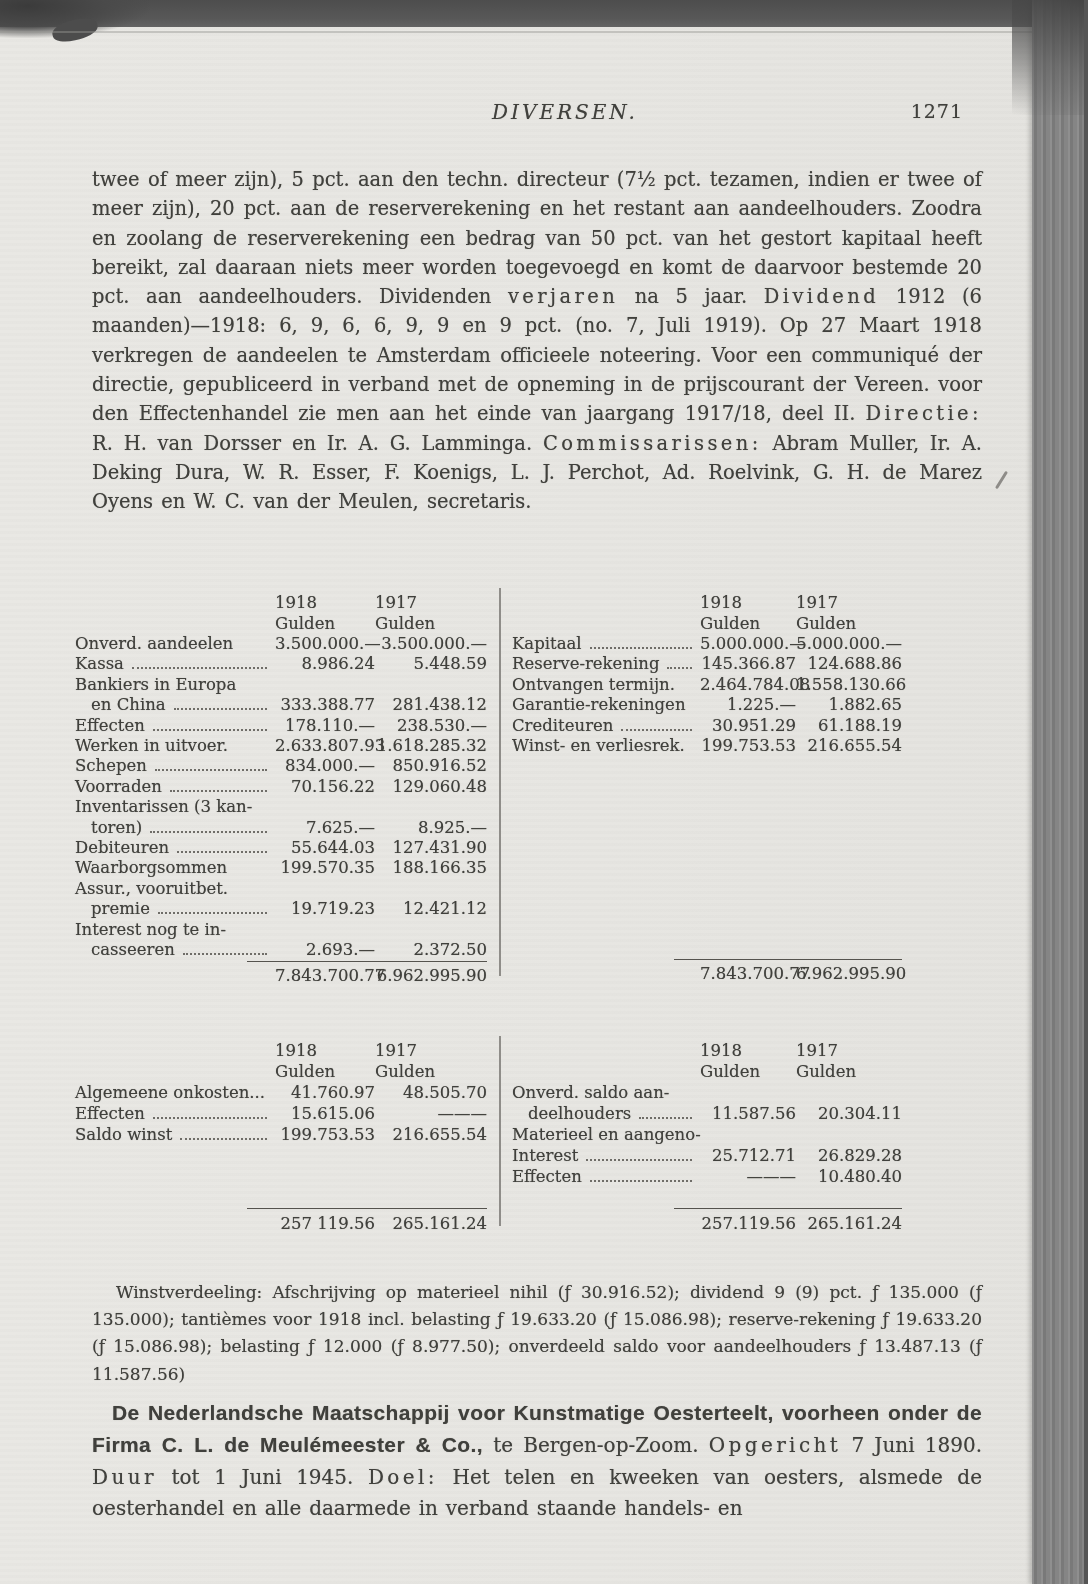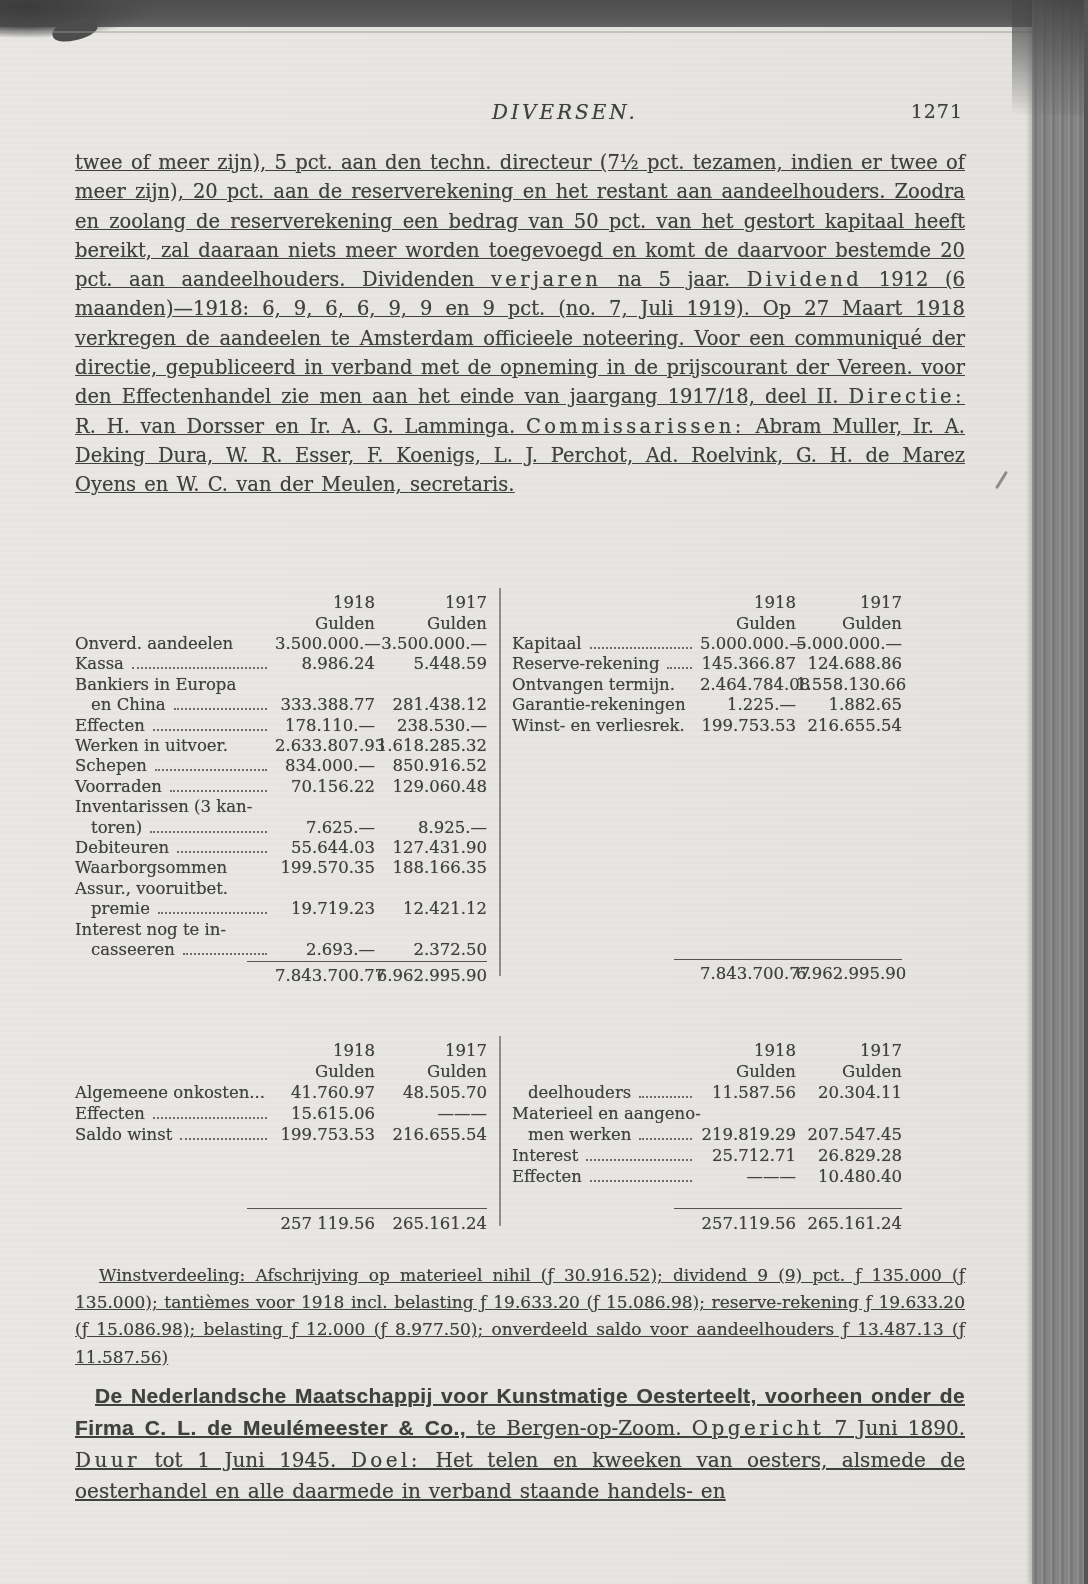--- a/index.html
+++ b/index.html
@@ -26,21 +26,21 @@
   .strip-shade{position:absolute;top:0;right:0;width:72px;height:115px;
     background:linear-gradient(195deg,#454545 0%,rgba(90,90,90,0.55) 55%,rgba(90,90,90,0) 100%);}
   .stray-mark{position:absolute;top:470px;left:1000px;width:3px;height:20px;background:#8e8c88;
     transform:rotate(32deg);border-radius:2px;}
   
   .doc-head{position:absolute;left:75px;top:100px;width:890px;height:30px;}
   .doc-title{position:absolute;left:390px;width:200px;text-align:center;
     font-style:italic;font-size:20px;letter-spacing:3px;}
   .page-number{position:absolute;right:2px;top:0;font-size:19px;letter-spacing:1px;}
   
-  .para{position:absolute;left:75px;width:890px;margin:0;text-align:justify;text-decoration:underline;}
+  .para{position:absolute;left:75px;width:890px;margin:17px;text-align:justify;}
   #para-top{top:148px;font-size:19.5px;line-height:29.3px;word-spacing:2px;}
   #para-winstverdeeling{top:1262px;font-size:17px;line-height:27.2px;text-indent:24px;word-spacing:1px;}
   #para-bottom{top:1380px;font-size:20px;line-height:31.4px;text-indent:20px;word-spacing:1.5px;}
   .seg-spaced{letter-spacing:3.4px;}
   .seg-bold{font-family:"Liberation Sans","DejaVu Sans",sans-serif;font-weight:700;
     font-size:21px;letter-spacing:0.4px;word-spacing:2px;}
   
   .sec-titles{position:absolute;left:75px;width:890px;height:24px;font-size:17px;}
   #balans-titles{top:566px;}
   #winst-titles{top:1012px;}
@@ -61,21 +61,21 @@
   .t-line{display:flex;align-items:baseline;line-height:20.4px;white-space:nowrap;}
   #winst-wrap .t-line{line-height:21px;}
   .t-years{line-height:21px;}
   .t-label{white-space:nowrap;}
   .t-label.ind{padding-left:16px;}
   .t-fill{flex:1;}
   .t-leader{flex:1;border-bottom:2px dotted #6f6d68;margin:0 8px 4px 8px;min-width:6px;}
   .t-v1,.t-v2{text-align:right;white-space:nowrap;}
   .lh .t-v1{width:100px;}  .lh .t-v2{width:112px;}
   .rh .t-v1{width:96px;}   .rh .t-v2{width:106px;}
-  .t-c{text-align:right;}
+  .t-c{text-align:left;}
   .t-total{margin-top:auto;}
   .t-rule{border-top:1.6px solid #55534e;margin-left:auto;margin-bottom:4px;}
   .lh .t-rule{width:240px;}
   .rh .t-rule{width:228px;}
 </style>
 </head>
 <body>
 
 <div class="page">
   <div class="grain"></div>
@@ -242,20 +242,26 @@
           <span class="t-v1">2.464.784.08</span>
           <span class="t-v2">1.558.130.66</span>
         </div>
         <div class="t-line">
           <span class="t-label">Garantie-rekeningen</span>
           <span class="t-fill"></span>
           <span class="t-v1">1.225.—</span>
           <span class="t-v2">1.882.65</span>
         </div>
         <div class="t-line">
+          <span class="t-label">Crediteuren</span>
+          <span class="t-leader"></span>
+          <span class="t-v1">30.951.29</span>
+          <span class="t-v2">61.188.19</span>
+        </div>
+        <div class="t-line">
           <span class="t-label">Winst- en verliesrek.</span>
           <span class="t-fill"></span>
           <span class="t-v1">199.753.53</span>
           <span class="t-v2">216.655.54</span>
         </div>
         <div class="t-total">
           <div class="t-rule"></div>
           <div class="t-line">
             <span class="t-fill"></span>
             <span class="t-v1">7.843.700.77</span>
@@ -311,36 +317,36 @@
           <span class="t-fill"></span>
           <span class="t-v1 t-c">1918</span>
           <span class="t-v2 t-c">1917</span>
         </div>
         <div class="t-line t-years">
           <span class="t-fill"></span>
           <span class="t-v1 t-c">Gulden</span>
           <span class="t-v2 t-c">Gulden</span>
         </div>
         <div class="t-line">
+          <span class="t-label">Onverd. saldo aan-</span>
+          <span class="t-fill"></span>
+          <span class="t-v1"></span>
+          <span class="t-v2"></span>
+        </div>
+        <div class="t-line">
           <span class="t-label ind">deelhouders</span>
           <span class="t-leader"></span>
           <span class="t-v1">11.587.56</span>
           <span class="t-v2">20.304.11</span>
         </div>
         <div class="t-line">
           <span class="t-label">Materieel en aangeno-</span>
           <span class="t-fill"></span>
           <span class="t-v1"></span>
           <span class="t-v2"></span>
-        </div>
-        <div class="t-line">
-          <span class="t-label ind">men werken</span>
-          <span class="t-leader"></span>
-          <span class="t-v1">219.819.29</span>
-          <span class="t-v2">207.547.45</span>
         </div>
         <div class="t-line">
           <span class="t-label">Interest</span>
           <span class="t-leader"></span>
           <span class="t-v1">25.712.71</span>
           <span class="t-v2">26.829.28</span>
         </div>
         <div class="t-line">
           <span class="t-label">Effecten</span>
           <span class="t-leader"></span>

